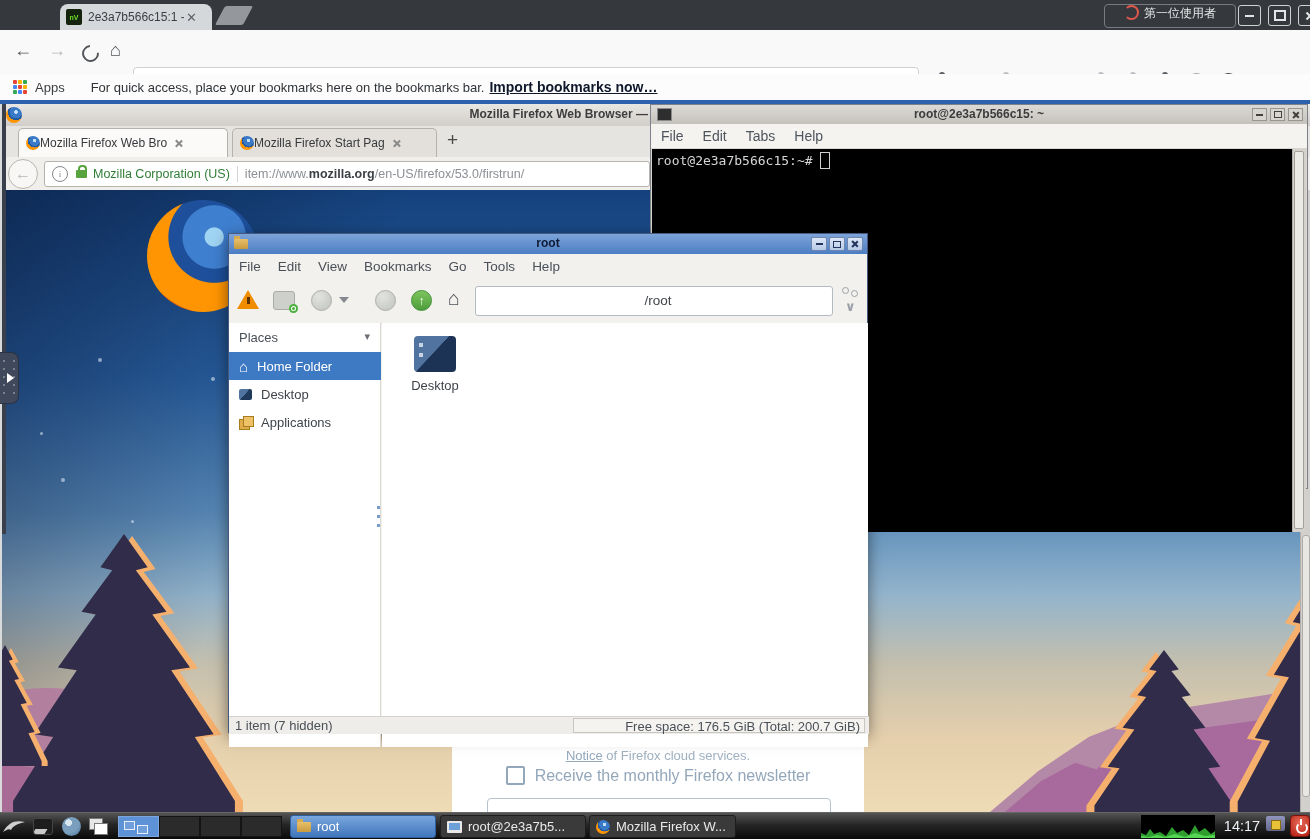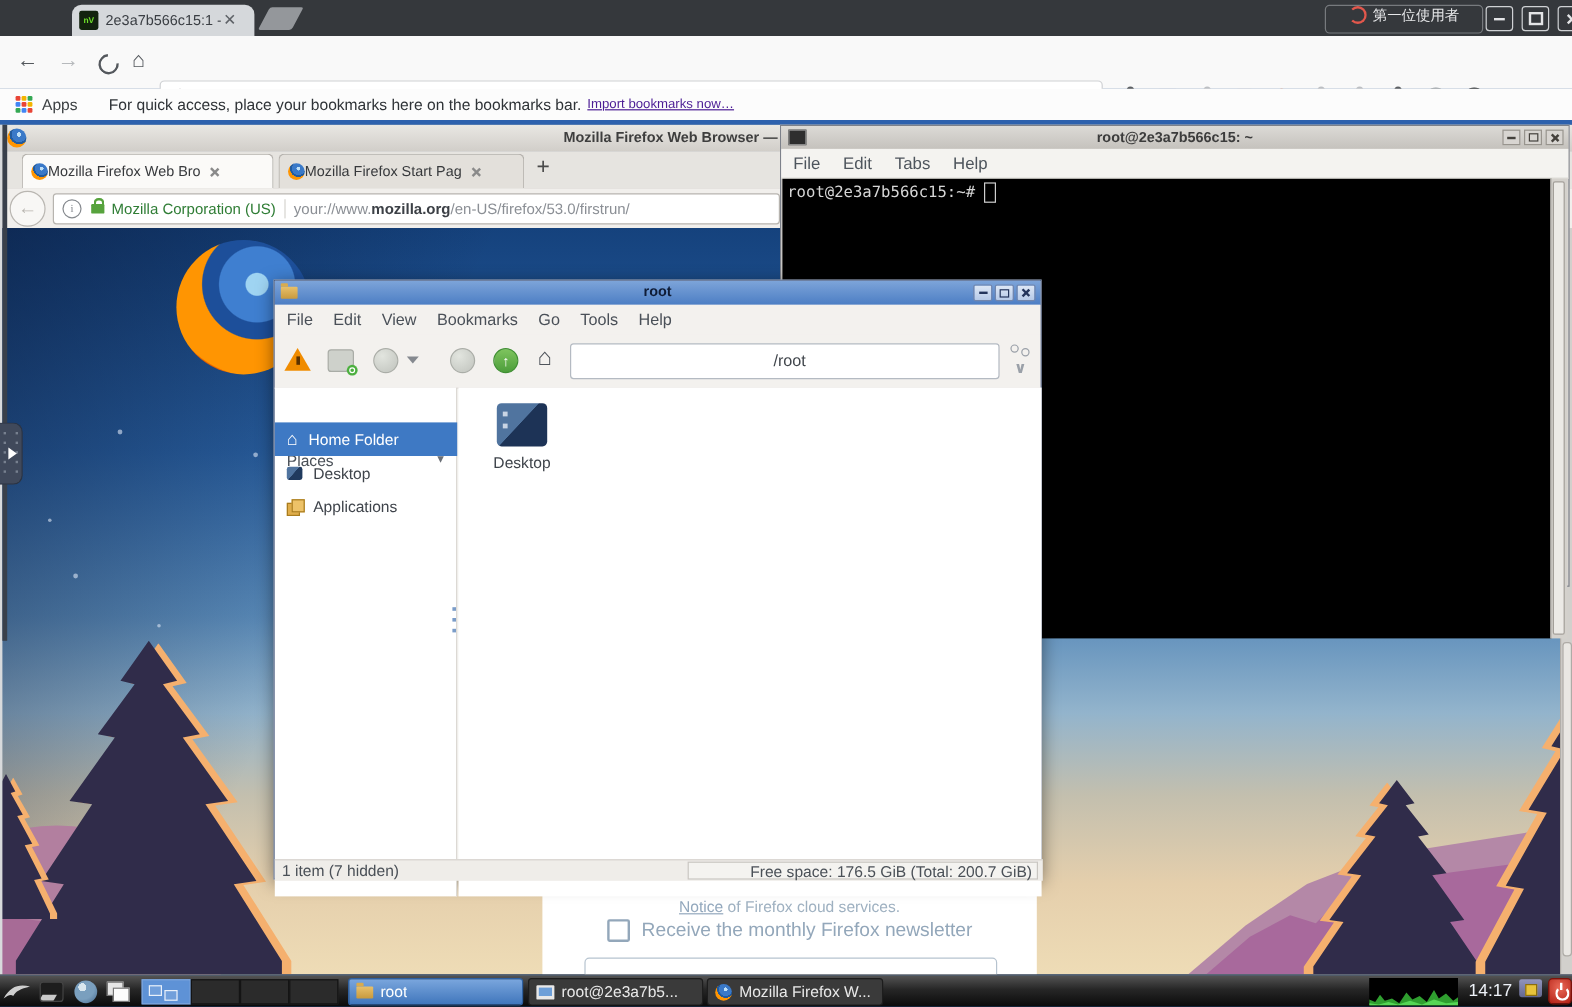--- a/index.html
+++ b/index.html
@@ -51,21 +51,21 @@
   .offc{position:relative;width:15px;height:15px;border:2px solid #3c4043;border-radius:50%;}
   .offbadge{position:absolute;right:-6px;bottom:-5px;background:#e8453c;color:#fff;font-size:7px;padding:0 2px;border-radius:2px;font-weight:bold;}
   .vletter{font-size:15px;font-weight:bold;color:#9aa0a6;}
   .dots3{display:flex;flex-direction:column;gap:2px;} .dots3 i{width:3px;height:3px;background:#5f6368;border-radius:50%;}
 
   .c-bmbar{left:0;top:74px;width:1310px;height:26px;background:#fcfcfc;display:flex;align-items:center;}
   .appsgrid{display:grid;grid-template-columns:repeat(3,4px);grid-gap:1px;margin-left:13px;}
   .appsgrid i{width:4px;height:4px;border-radius:1px;}
   .bm-label{font-size:13px;color:#3c4043;margin-left:8px;}
   .bm-hint{font-size:13px;color:#2f3337;margin-left:26px;}
-  .bm-link{font-size:11px;color:#4c1d95;font-weight:normal;text-decoration:underline;margin-left:5px;}
+  .bm-link{font-size:14px;color:#0f172a;font-weight:bold;text-decoration:underline;margin-left:5px;}
 
   
   .blue-line{left:0;top:100px;width:1310px;height:4px;background:#2d61ad;}
 
   
   .ff-title{left:0;top:104px;width:1310px;height:22px;background:linear-gradient(#e9e7e3,#d1cec9);
             border-bottom:1px solid #b2afaa;}
   .ff-mini{border-radius:50%;background:radial-gradient(circle at 62% 32%,#bfe0f7 0 12%,#3a79c8 13% 42%,#225b9e 43% 54%,#ff9502 55% 80%,#e05c00 81% 100%);}
   .ff-titletext{position:absolute;top:3px;right:662px;font-size:12px;font-weight:bold;color:#3e3e3e;white-space:nowrap;}
   .ff-tabbar{left:0;top:126px;width:1310px;height:31px;background:#e6e4e0;border-bottom:1px solid #c7c4bf;}
@@ -155,21 +155,21 @@
   .caret{width:0;height:0;border-left:5px solid transparent;border-right:5px solid transparent;border-top:6px solid #85898f;}
   .upbtn{width:19px;height:19px;border-radius:50%;background:linear-gradient(#7ec45e,#4d9e3b);border:1px solid #3f8f33;
          color:#fff;font-size:12px;display:flex;align-items:center;justify-content:center;}
   .homeglyph{font-size:20px;color:#4f545b;line-height:1;}
   .pathentry{position:absolute;left:246px;top:7px;width:358px;height:30px;background:#fff;border:1px solid #b4bac2;border-radius:3px;
              box-sizing:border-box;font-size:13.5px;color:#41464c;line-height:28px;padding-left:8px;text-align:center;}
   .sideico{position:absolute;left:612px;top:8px;width:22px;height:28px;color:#9aa0a8;}
   .sideico i{position:absolute;width:5px;height:5px;border:1.5px solid #9aa0a8;border-radius:50%;}
   .sideico .v{position:absolute;left:4px;top:12px;font-size:13px;font-weight:bold;}
   .fm-side{position:absolute;left:0;top:89px;width:152px;height:424px;background:#fff;border-right:1px solid #dcd9d4;box-sizing:border-box;}
-  .places-row{position:absolute;left:0;top:3px;width:100%;height:26px;margin-top:46px;}
+  .places-row{position:absolute;left:0;top:3px;width:100%;height:26px;}
   .places-row .pl{position:absolute;left:10px;top:4px;font-size:13px;color:#4a5058;}
   .places-row .cv{position:absolute;right:10px;top:4px;font-size:11px;color:#6a6f76;}
   .siderow{position:absolute;left:0;width:152px;height:28px;display:flex;align-items:center;}
   .siderow .lbl{font-size:13px;margin-left:9px;color:#3f444b;}
   .siderow.sel{background:#3e79c4;} .siderow.sel .lbl{color:#fff;}
   .mini-mon{width:13px;height:11px;border-radius:2px;background:linear-gradient(133deg,#50749f 0 46%,#203a5e 47% 100%);}
   .mini-apps{position:relative;width:13px;height:12px;}
   .mini-apps::before{content:"";position:absolute;left:0;top:3px;width:9px;height:9px;background:#e0ad4a;border:1px solid #a97c1e;}
   .mini-apps::after{content:"";position:absolute;left:4px;top:0;width:9px;height:9px;background:#edc268;border:1px solid #a97c1e;}
   .grip{position:absolute;left:148px;top:272px;display:flex;flex-direction:column;gap:6px;}
@@ -348,21 +348,21 @@
     </div>
     <div class="abs" style="left:447px;top:3px;font-size:19px;color:#4a4a4a;">+</div>
   </div>
   <div class="abs ff-nav">
     <div class="backcirc">←</div>
     <div class="urlfield">
       <span class="info-i" style="flex:none;">i</span>
       <span class="lockbody"></span>
       <span class="ident">Mozilla Corporation (US)</span>
       <span class="urldiv"></span>
-      <span class="upre">your://www.</span>
+      <span class="upre">item://www.</span>
         <span class="uhost">mozilla.org</span>
         <span class="upath">/en-US/firefox/53.0/firstrun/</span>
     </div>
   </div>
 
   <div class="abs ff-content">
     <div class="sky"></div>
     <div class="vignette"></div>
     <div class="star" style="left:98px;top:168px;width:4px;height:4px;"></div>
     <div class="star" style="left:211px;top:187px;width:4px;height:4px;"></div>

